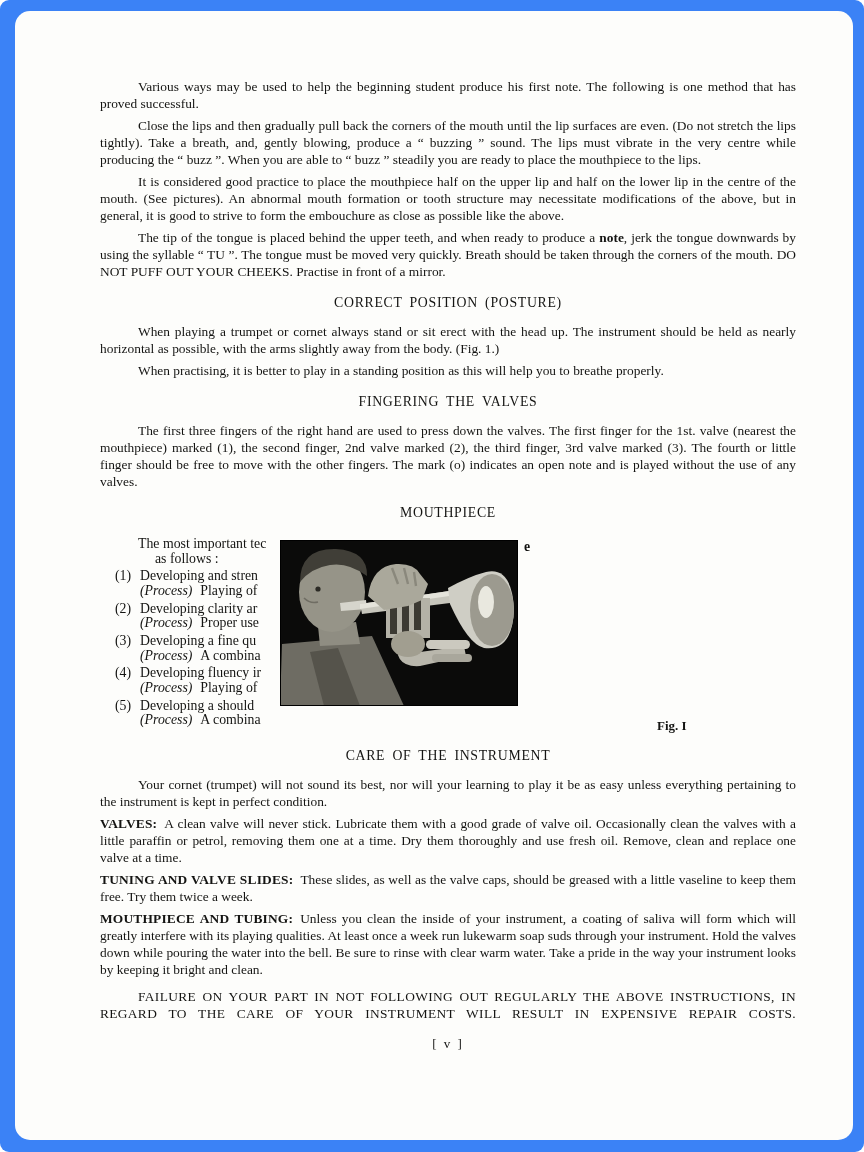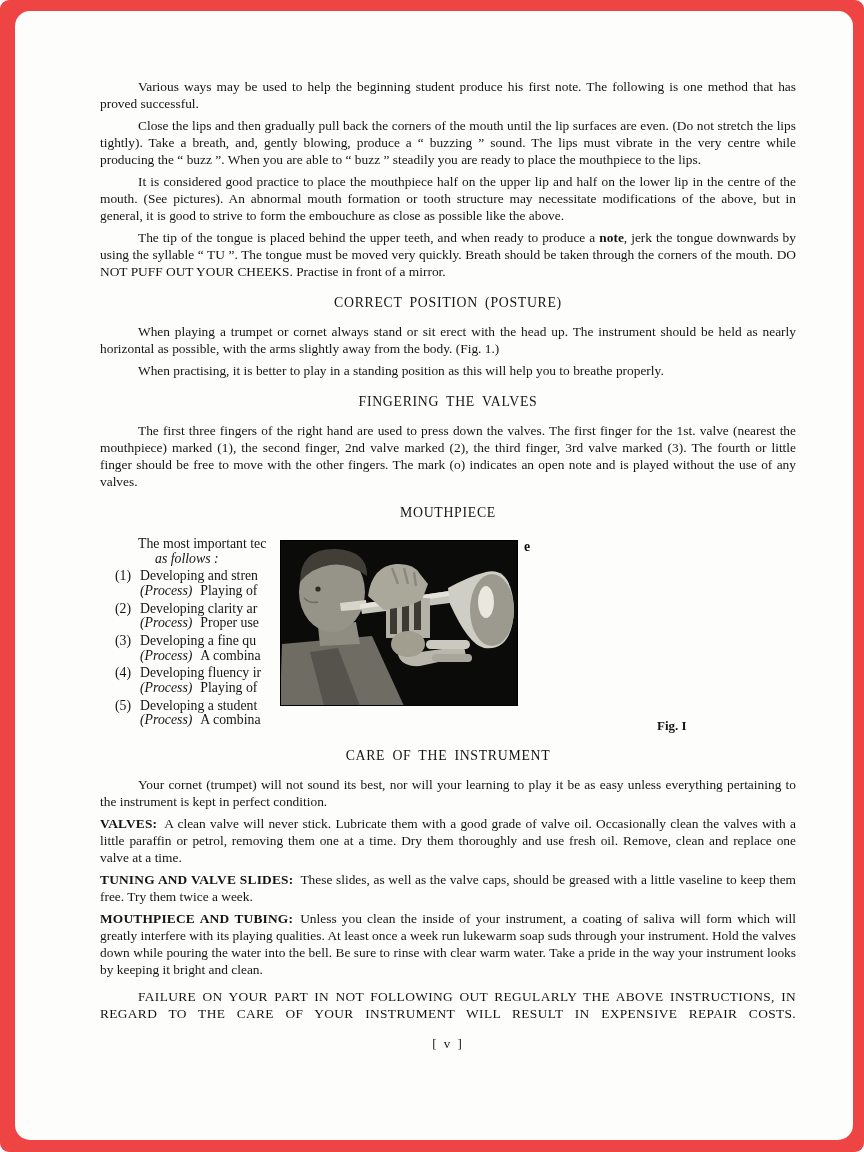--- a/index.html
+++ b/index.html
@@ -1,32 +1,32 @@
 <!DOCTYPE html>
 <html><head>
 <meta charset="utf-8">
 <style>
   html,body{margin:0;padding:0;background:#ffffff;}
   body{width:864px;height:1152px;position:relative;overflow:hidden;
        font-family:"Liberation Serif","DejaVu Serif",serif;color:#141412;}
-  .sheet{position:absolute;inset:0;background:#ef4444;border-radius:9px;overflow:hidden;}
+  .sheet{position:absolute;inset:0;background:#3b82f6;border-radius:9px;overflow:hidden;}
   .page{position:absolute;top:11px;left:15px;right:11px;bottom:12px;
         background:#fdfdfb;border-radius:15px;}
   .content{position:absolute;left:85px;right:57px;top:67px;}
   .para{margin:0 0 5px 0;font-size:13.4px;line-height:17px;text-align:justify;}
   .indent{text-indent:38px;}
   h2{margin:15px 0 12px 0;font-size:13.8px;font-weight:normal;text-align:center;
      letter-spacing:.7px;word-spacing:3px;}
   .bold{font-weight:bold;}
   .lbl{font-weight:bold;margin-right:7px;letter-spacing:.2px;}
   
   .tech-figure{position:relative;height:197px;margin-top:16px;text-align:left;}
   .tech-list{position:absolute;left:0;top:0;width:186px;font-size:13.8px;line-height:14.6px;}
   .lead1{margin-left:38px;white-space:nowrap;overflow:hidden;}
-  .lead2{margin-left:55px;margin-bottom:3px;font-style:italic;}
+  .lead2{margin-left:55px;margin-bottom:3px;}
   .titem{display:flex;margin-bottom:3.2px;}
   .tnum{flex:0 0 40px;padding-left:15px;box-sizing:border-box;}
   .ttxt{flex:1;white-space:nowrap;}
   .proc{font-style:italic;margin-right:8px;}
   .photo{position:absolute;left:180px;top:3px;width:238px;height:166px;display:block;}
   .stray{position:absolute;left:424px;top:2px;font-size:13.8px;font-weight:bold;}
   .figcap{position:absolute;left:557px;top:181px;font-size:13px;font-weight:bold;}
   .care-heading{margin-top:14px;}
   .warning{font-weight:normal;letter-spacing:.35px;word-spacing:2px;text-align:justify;
            text-align-last:justify;margin-top:10px;}
@@ -69,21 +69,21 @@
           <div class="titem">
             <span class="tnum">(3)</span>
             <span class="ttxt"><span>Developing a fine qu</span><br><span class="proc">(Process)</span><span>A combina</span></span>
           </div>
           <div class="titem">
             <span class="tnum">(4)</span>
             <span class="ttxt"><span>Developing fluency ir</span><br><span class="proc">(Process)</span><span>Playing of</span></span>
           </div>
           <div class="titem">
             <span class="tnum">(5)</span>
-            <span class="ttxt"><span>Developing a student</span><br><span class="proc">(Process)</span><span>A combina</span></span>
+            <span class="ttxt"><span>Developing a should</span><br><span class="proc">(Process)</span><span>A combina</span></span>
           </div>
         </div>
 
         <svg class="photo" viewBox="0 0 238 166" role="img">
           <rect x="0" y="0" width="238" height="166" fill="#0b0b0a"></rect>
 
           <path d="M2,104 L92,96 L124,166 L0,166 Z" fill="#6e6c63"></path>
           <path d="M30,112 L58,108 L80,166 L44,166 Z" fill="#55534b"></path>
 
           <path d="M38,86 L76,82 L80,104 L40,106 Z" fill="#8f8d82"></path>

